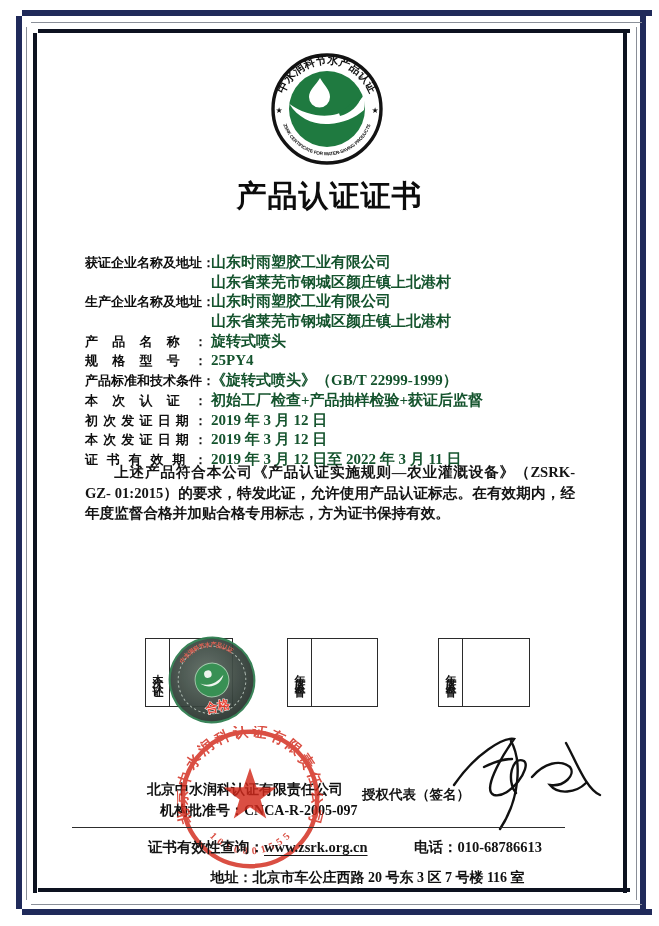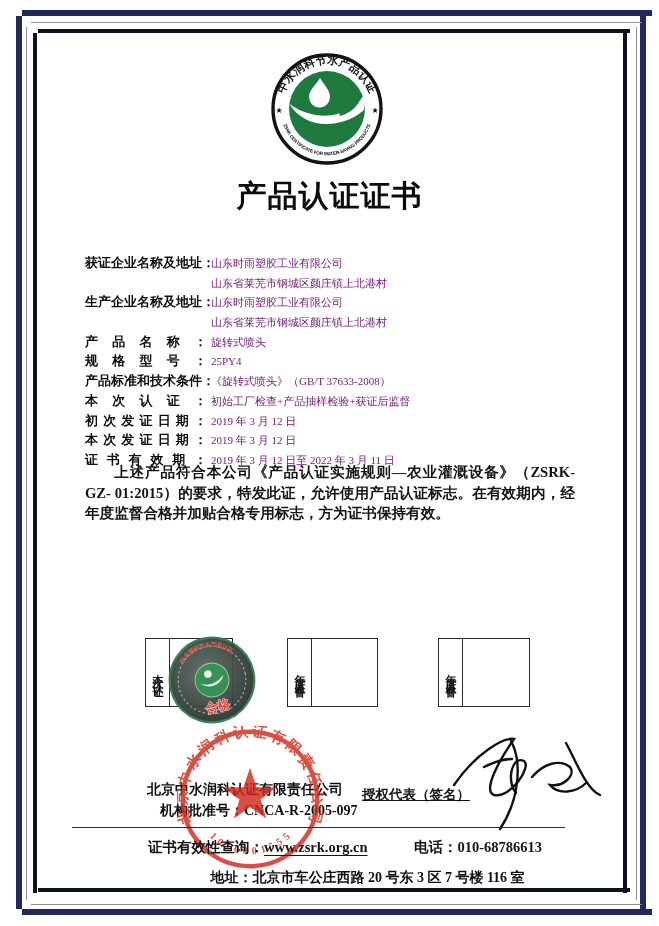--- a/index.html
+++ b/index.html
@@ -32,21 +32,21 @@
   .certno .num { font-family:"Liberation Serif",serif; letter-spacing:.5px; }
 
   .fields { position:absolute; left:85px; top:252px; }
   .row { height:19.7px; line-height:19.7px; white-space:nowrap; }
   .lbl {
     display:inline-block; width:122px; text-align:justify; text-align-last:justify;
     font-weight:700; font-size:13px; color:#0e0e0e; vertical-align:baseline;
     font-family:"Liberation Sans","DejaVu Sans",sans-serif;
   }
   .sp { display:inline-block; width:122px; }
-  .val { font-size:11px; font-weight:400; color:#701a75; padding-left:4px; }
+  .val { font-size:15px; font-weight:700; color:#14532d; padding-left:4px; }
 
   .statement {
     position:absolute; left:85px; right:84px; top:462px;
     font-size:14.6px; line-height:20.6px; font-weight:600; color:#141414;
     text-indent:2em; text-align:justify;
   }
 
   .box { position:absolute; top:638px; height:69px; border:1.5px solid #2b2b2b; display:flex; background:transparent; }
   .box-lbl {
     width:24px; border-right:1.5px solid #2b2b2b; display:flex; align-items:center; justify-content:center;
@@ -55,21 +55,21 @@
   }
   .box-area { flex:1; }
   .b1{ left:145px; width:88px; } .b2{ left:287px; width:91px; } .b3{ left:438px; width:92px; }
 
   .sticker { position:absolute; left:165px; top:633px; width:94px; height:94px; }
   .seal    { position:absolute; left:177px; top:726px; width:146px; height:146px; opacity:.82; }
   .sig     { position:absolute; left:448px; top:733px; width:165px; height:100px; }
 
   .org { position:absolute; left:147px; top:781px; font-size:14px; font-weight:700; white-space:nowrap; color:#101010;}
   .org2{ position:absolute; left:147px; top:802px; font-size:14px; font-weight:700; white-space:nowrap; color:#101010;margin-left:13px;}
-  .signer { position:absolute; left:362px; top:786px; font-size:13.5px; font-weight:700; white-space:nowrap;text-decoration:underline; }
+  .signer { position:absolute; left:362px; top:786px; font-size:13.5px; font-weight:700; white-space:nowrap; }
 
   .rule { position:absolute; top:827px; left:72px; right:94px; border-top:1.6px solid #2d2d2d; }
   .query { position:absolute; left:148px; top:838px; font-size:14.5px; font-weight:700; white-space:nowrap;text-align:center; }
   .query .url { text-decoration:underline; text-underline-offset:3px; }
   .phone { position:absolute; left:414px; top:838px; font-size:14.5px; font-weight:700; white-space:nowrap; }
   .addr { position:absolute; top:869px; left:0; width:100%; text-align:center; font-size:14px; font-weight:700; color:#101010;margin-left:38px;}
 </style>
 </head>
 <body>
 
@@ -104,21 +104,21 @@
 
   <div class="title">产品认证证书</div>
 
   <div class="fields">
     <div class="row"><span class="lbl">获证企业名称及地址：</span><span class="val">山东时雨塑胶工业有限公司</span></div>
     <div class="row"><span class="sp"></span><span class="val">山东省莱芜市钢城区颜庄镇上北港村</span></div>
     <div class="row"><span class="lbl">生产企业名称及地址：</span><span class="val">山东时雨塑胶工业有限公司</span></div>
     <div class="row"><span class="sp"></span><span class="val">山东省莱芜市钢城区颜庄镇上北港村</span></div>
     <div class="row"><span class="lbl">产品名称：</span><span class="val">旋转式喷头</span></div>
     <div class="row"><span class="lbl">规格型号：</span><span class="val">25PY4</span></div>
-    <div class="row"><span class="lbl">产品标准和技术条件：</span><span class="val">《旋转式喷头》（GB/T 37633-2008）</span></div>
+    <div class="row"><span class="lbl">产品标准和技术条件：</span><span class="val">《旋转式喷头》（GB/T 22999-1999）</span></div>
     <div class="row"><span class="lbl">本次认证：</span><span class="val">初始工厂检查+产品抽样检验+获证后监督</span></div>
     <div class="row"><span class="lbl">初次发证日期：</span><span class="val">2019 年 3 月 12 日</span></div>
     <div class="row"><span class="lbl">本次发证日期：</span><span class="val">2019 年 3 月 12 日</span></div>
     <div class="row"><span class="lbl">证书有效期：</span><span class="val">2019 年 3 月 12 日至 2022 年 3 月 11 日</span></div>
   </div>
 
   <p class="statement">上述产品符合本公司《产品认证实施规则—农业灌溉设备》（ZSRK-GZ- 01:2015）的要求，特发此证，允许使用产品认证标志。在有效期内，经年度监督合格并加贴合格专用标志，方为证书保持有效。</p>
 
   <div class="box b1">
     <div class="box-lbl">本次认证</div>

